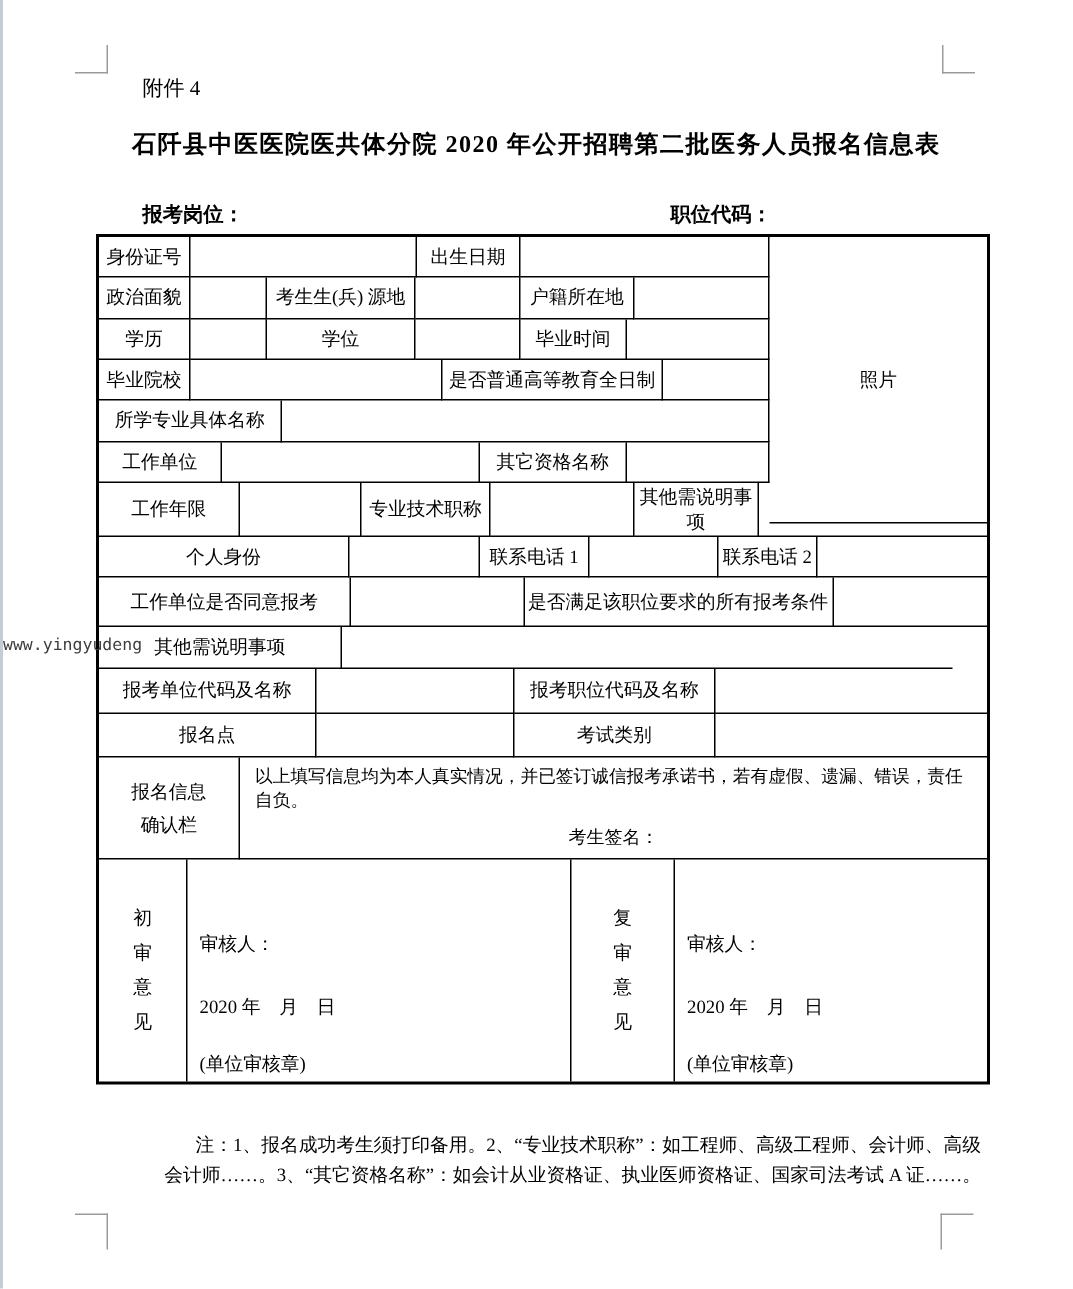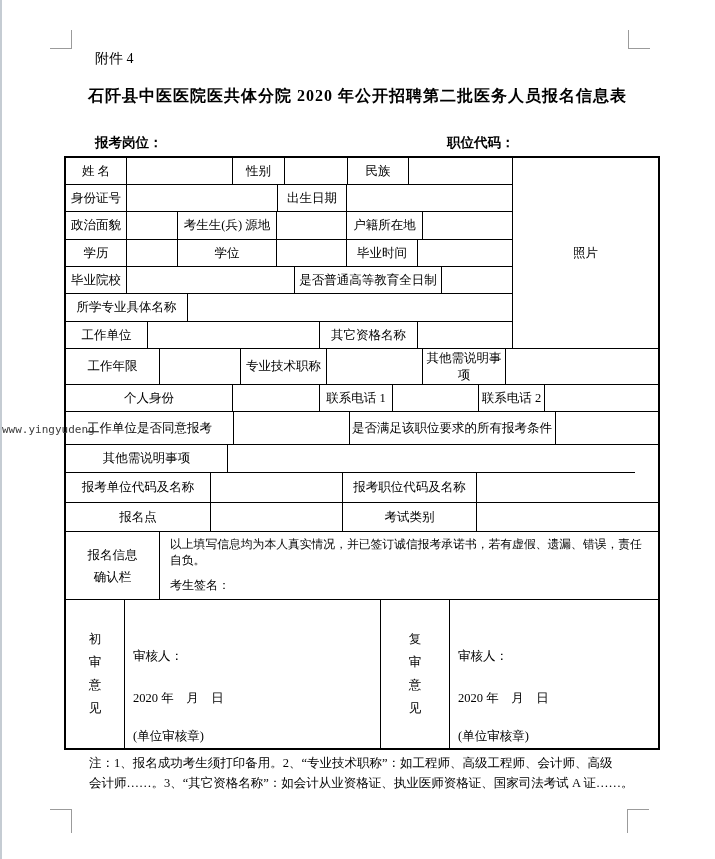--- a/index.html
+++ b/index.html
@@ -34,57 +34,49 @@
        font-size:12.5px; text-align:center; overflow:hidden; }
   .nr { border-right:none; }
   .nb { border-bottom:none; }
   .photo-cell { position:absolute; left:447px; top:0; width:145px; height:191px;
                 box-sizing:border-box; border-bottom:1px solid #000;
                 display:flex; align-items:center; justify-content:center; font-size:12.5px; }
   .vlabel { white-space:pre-line; line-height:23px; }
   .confirm-label { white-space:pre-line; line-height:22px; }
   .confirm-cell { flex-direction:column; justify-content:center; gap:8px; padding:0 10px; }
   .confirm-text { font-size:11.8px; width:100%; text-align:left; }
-  .confirm-sign { font-size:12px; width:100%; text-align:left; }
+  .confirm-sign { font-size:12px; width:100%; text-align:center; }
   .review-cell { flex-direction:column; align-items:flex-start; justify-content:flex-end;
                  padding-left:8px; text-align:left; }
   .review-cell .rline { height:16px; line-height:16px; }
   .review-cell .l1 { margin-bottom:26px; }
   .review-cell .l2 { margin-bottom:22px; white-space:pre; }
   .review-cell .l3 { margin-bottom:4px; }
 
-  .footnote { position:absolute; left:89px; top:753px; width:565px; font-size:12.5px; line-height:1.62; }
+  .footnote { position:absolute; left:89px; top:753px; width:565px; font-size:12.5px; line-height:1.62;text-align:right; }
 </style>
 </head>
 <body>
 
 <div class="page-edge-left"></div>
 <div class="mark tl"></div>
 <div class="mark tr"></div>
 <div class="mark bl"></div>
 <div class="mark br"></div>
 
 <div class="attachment">附件 4</div>
 <div class="doc-title">石阡县中医医院医共体分院 2020 年公开招聘第二批医务人员报名信息表</div>
 <div class="post-label">报考岗位：</div>
 <div class="code-label">职位代码：</div>
 <div class="watermark">www.yingyudeng</div>
 
 <div class="form-table">
 
   <div class="photo-cell">照片</div>
 
-  <div class="row" style="height:27px">
-    <div class="c" style="width:61px">姓  名</div>
-    <div class="c" style="width:106px"></div>
-    <div class="c" style="width:52px">性别</div>
-    <div class="c" style="width:63px"></div>
-    <div class="c" style="width:61px">民族</div>
-    <div class="c" style="width:104px"></div>
-  </div>
 
   <div class="row" style="height:27px">
     <div class="c" style="width:61px">身份证号</div>
     <div class="c" style="width:151px"></div>
     <div class="c" style="width:69px">出生日期</div>
     <div class="c" style="width:166px"></div>
   </div>
 
   <div class="row" style="height:28px">
     <div class="c" style="width:61px">政治面貌</div>

